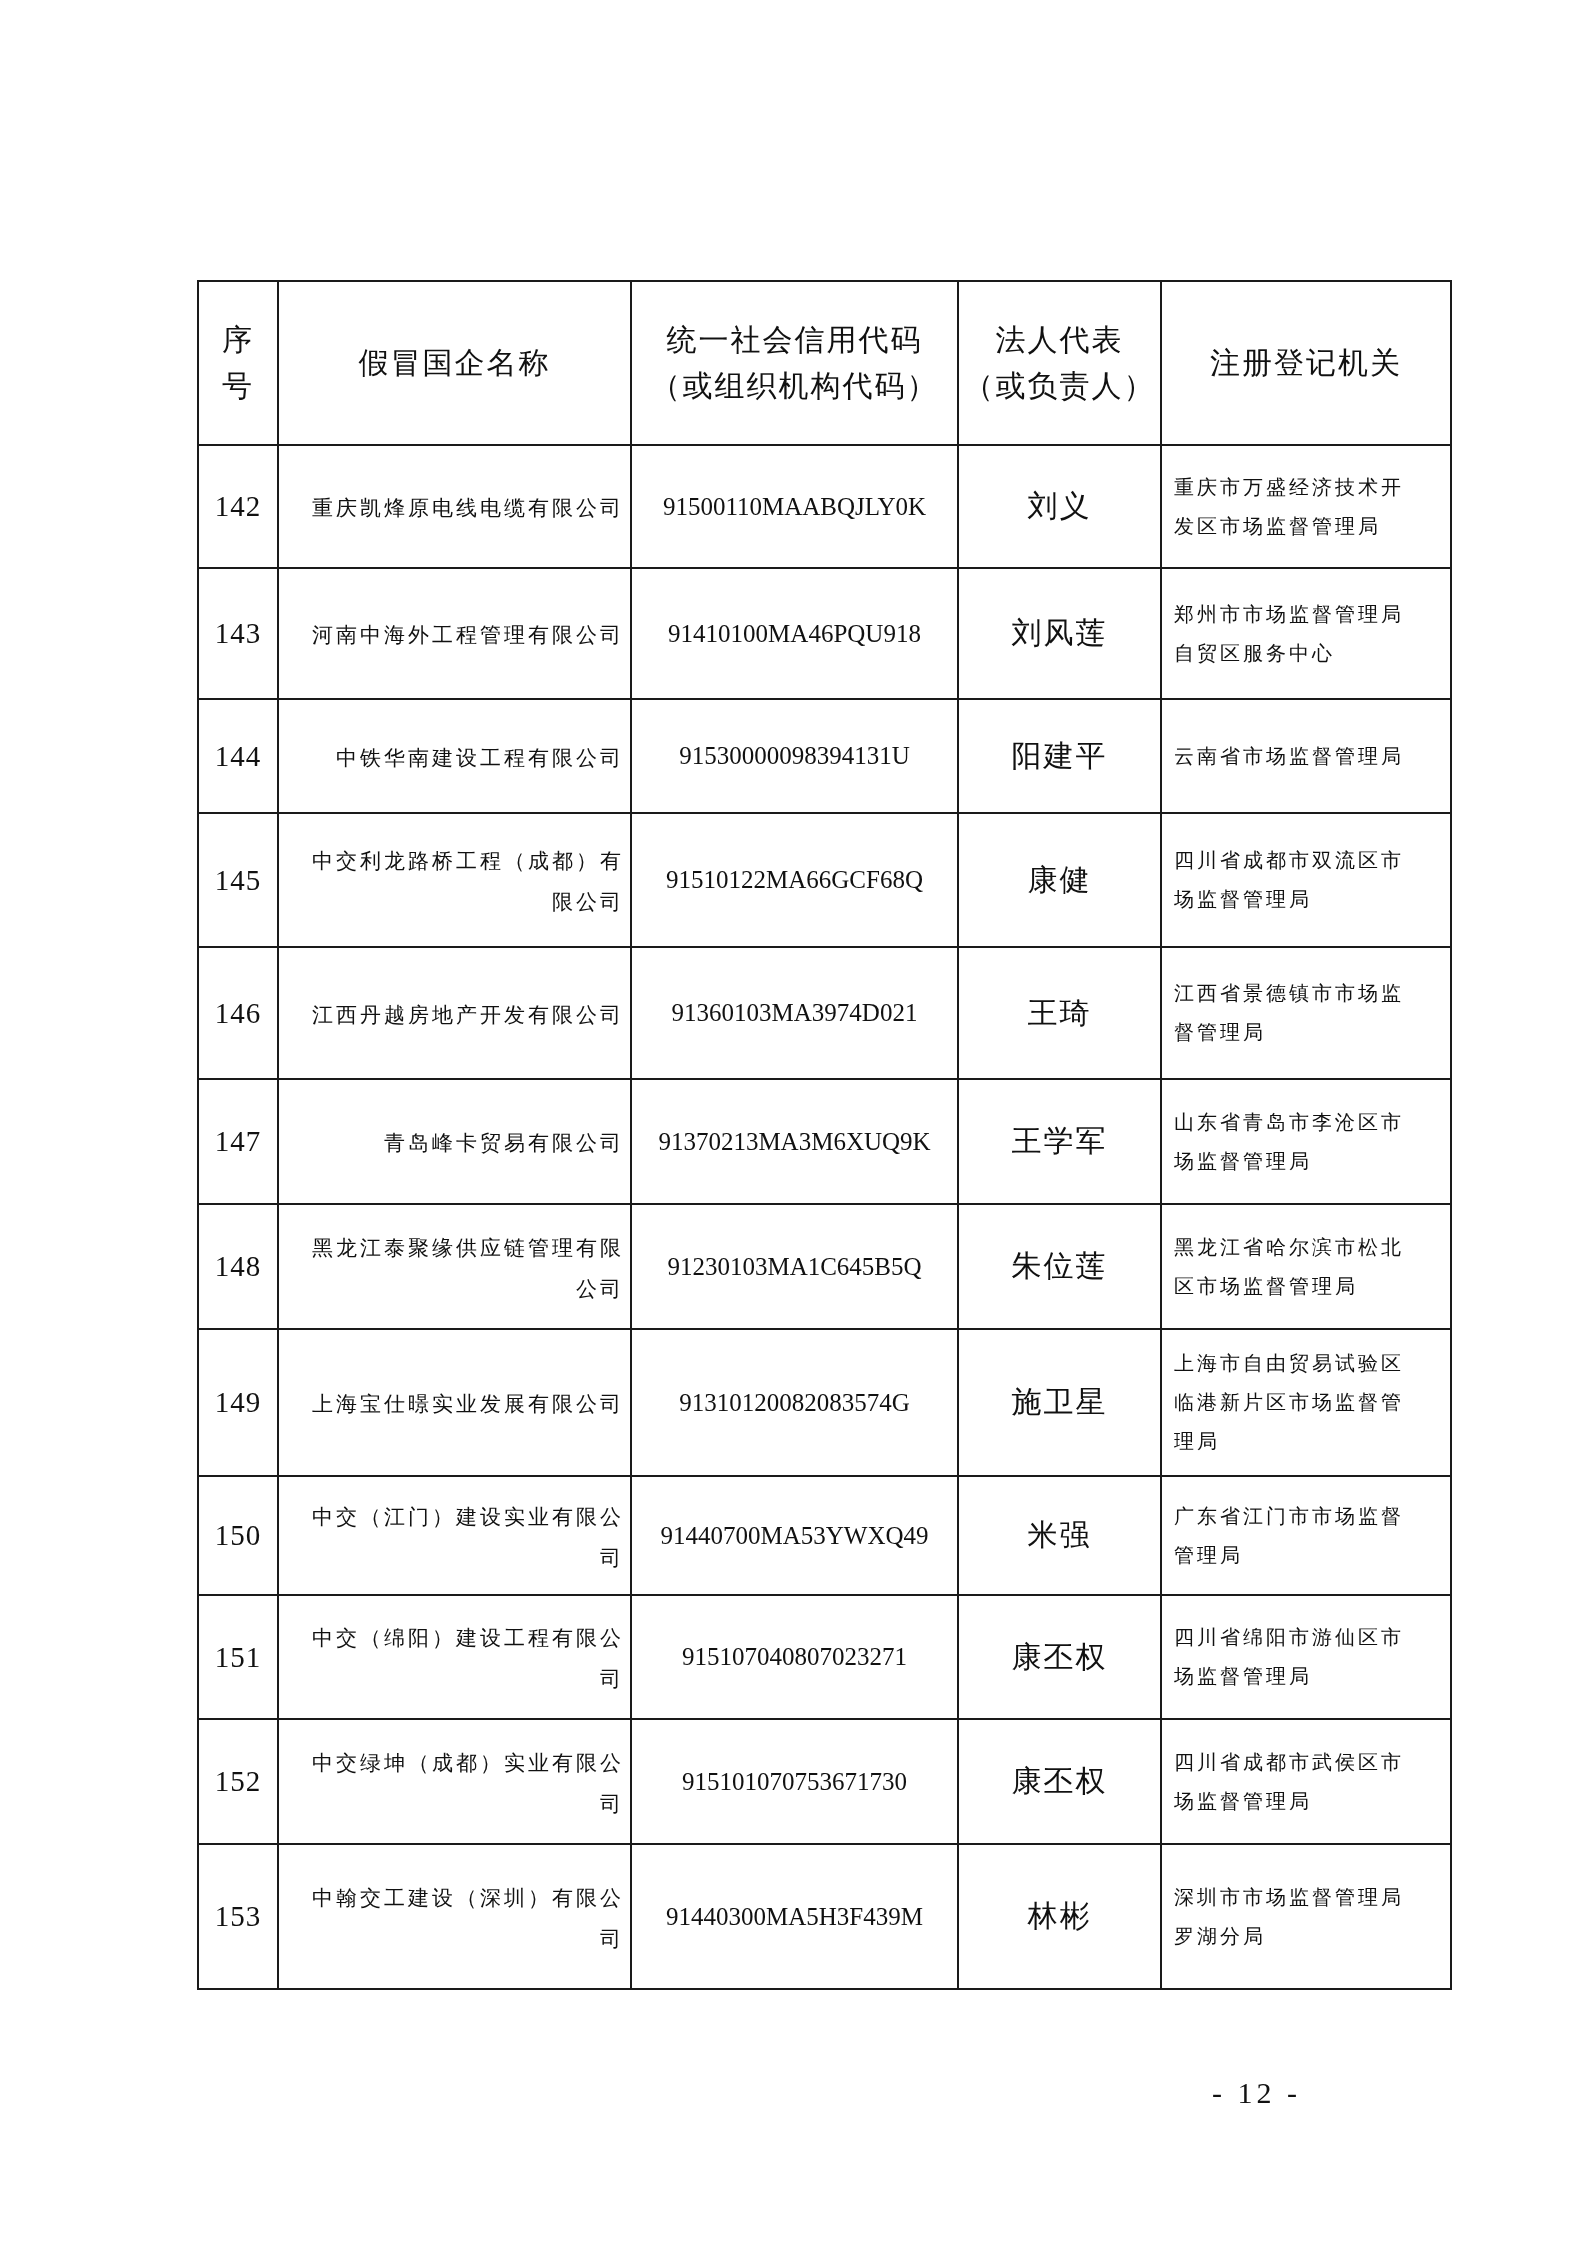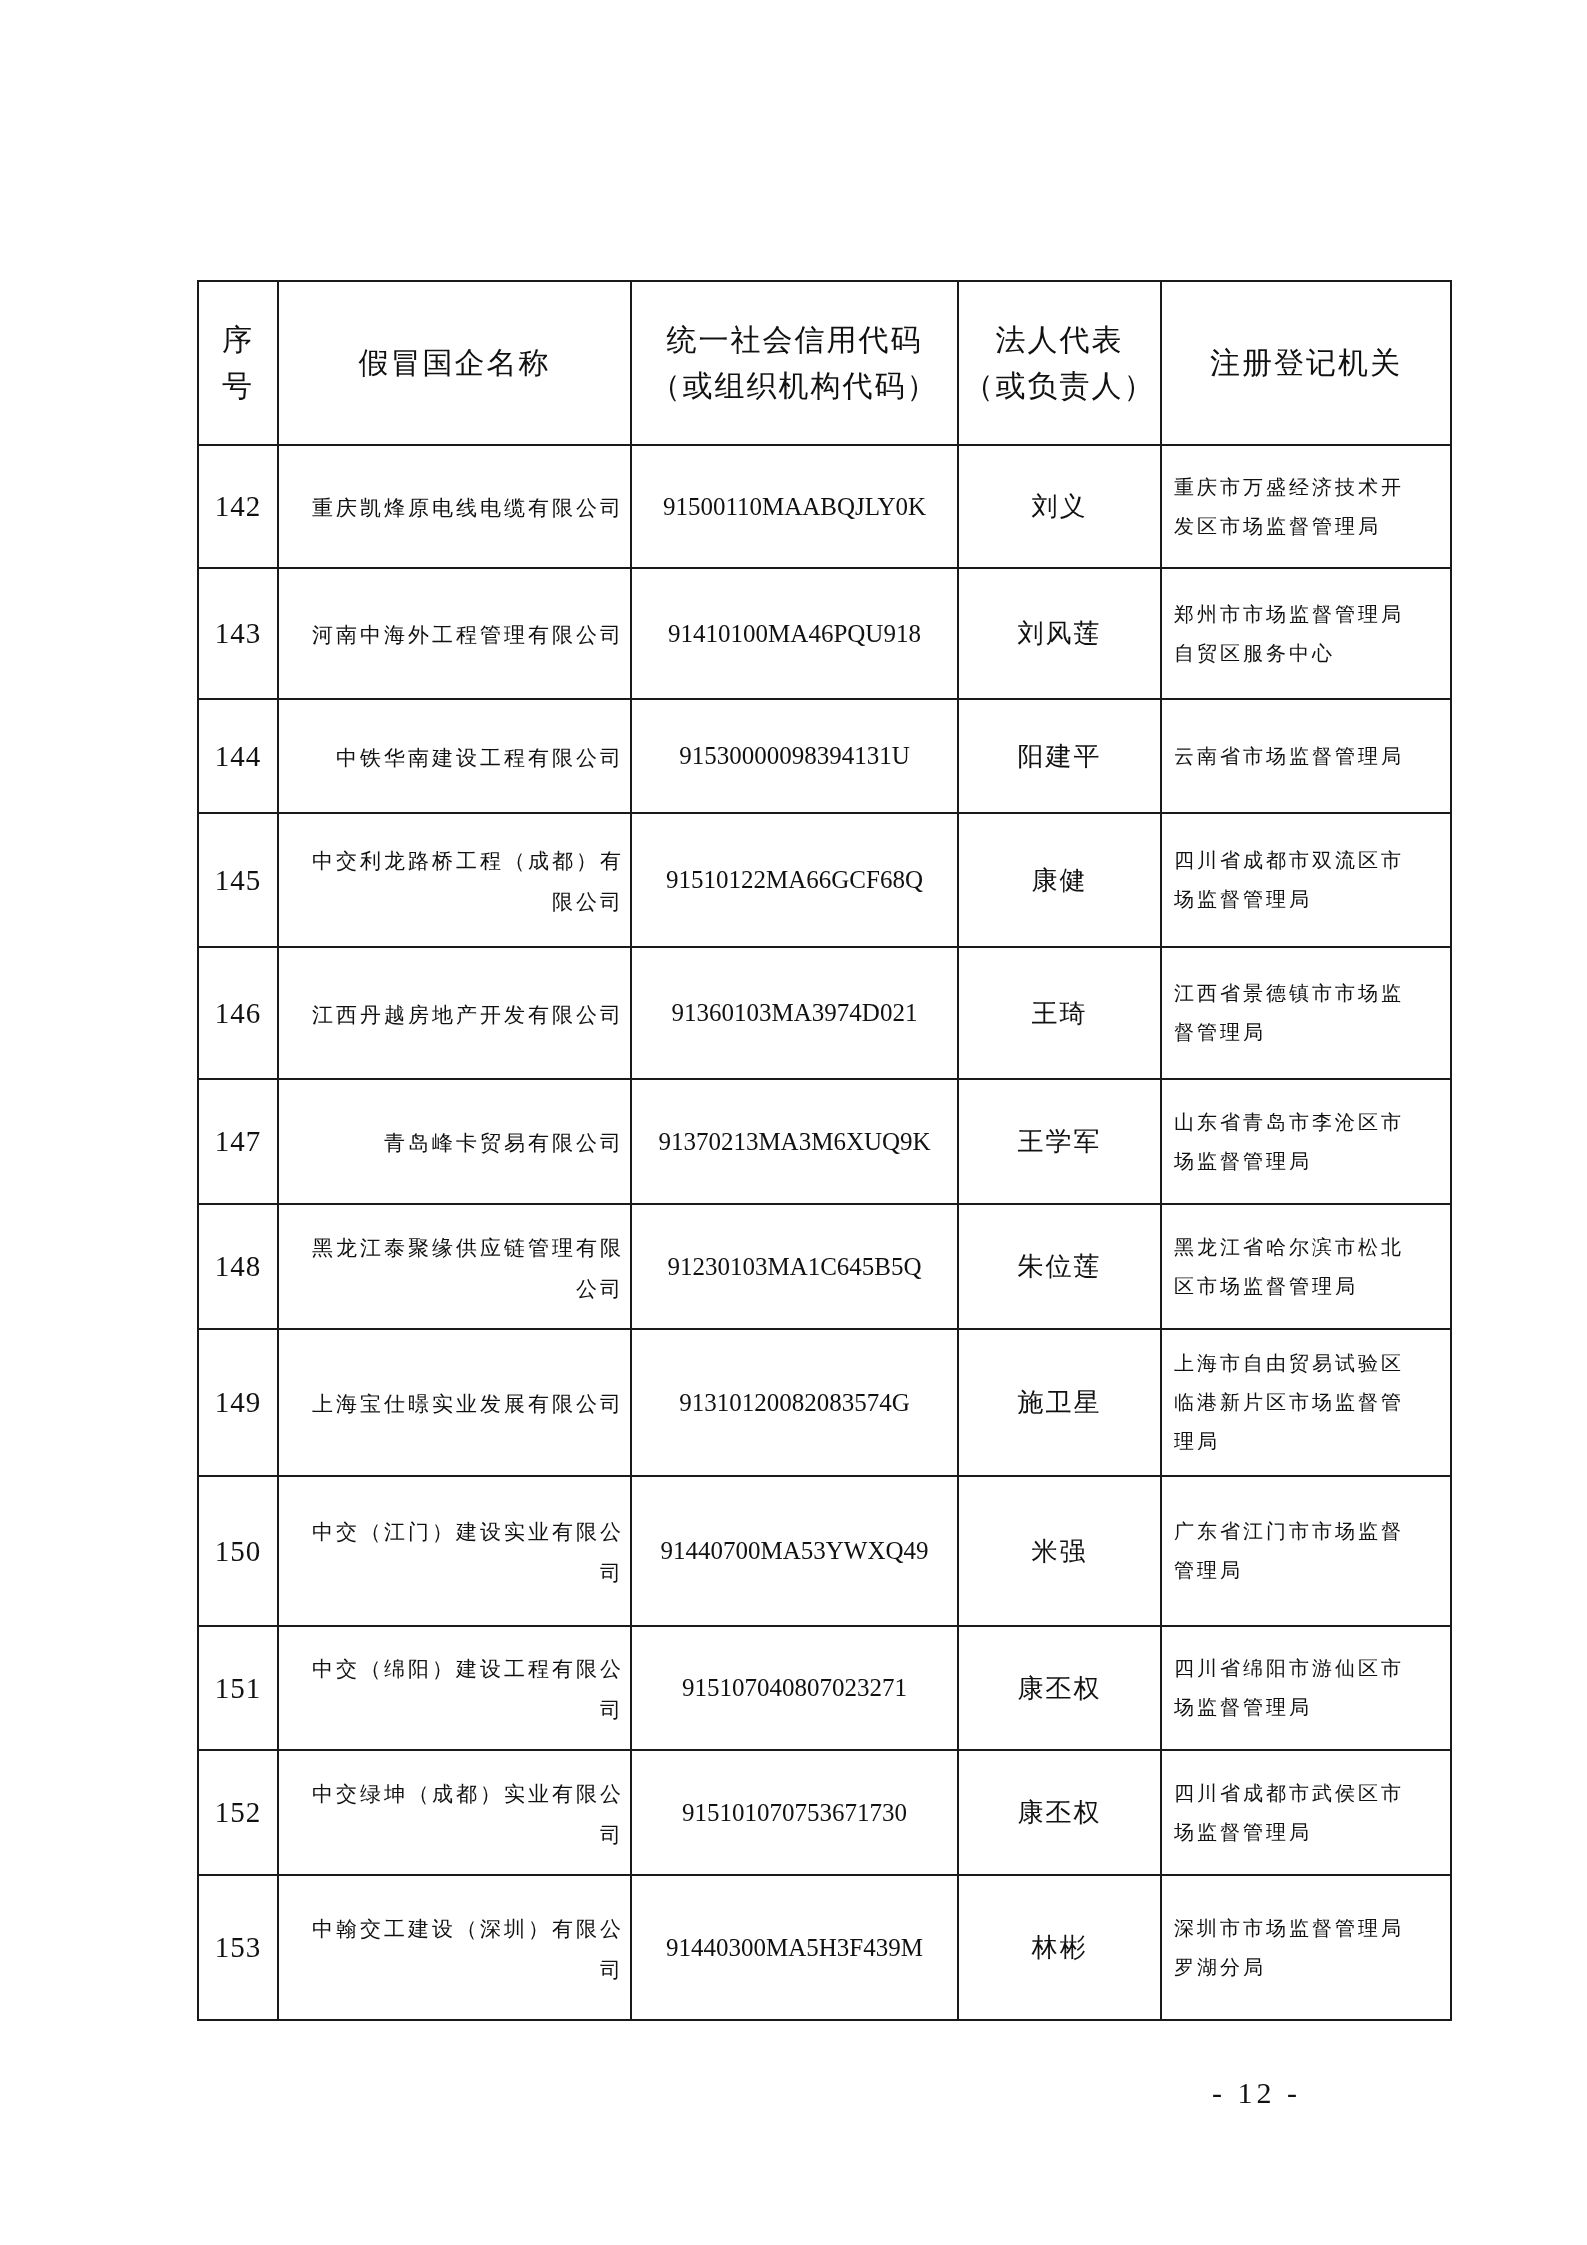--- a/index.html
+++ b/index.html
@@ -53,21 +53,21 @@
     padding: 4px 6px 0 14px;
     word-break: break-all;
   }
   td.c-code {
     font-size: 25px;
     text-align: center;
     letter-spacing: 0;
     white-space: nowrap;
   }
   td.c-legal {
-    font-size: 26px;
+    font-size: 30px;
     text-align: center;
     letter-spacing: 2px;
   }
   td.c-auth {
     font-size: 20px;
     line-height: 39px;
     letter-spacing: 3px;
     text-align: left;
     padding: 4px 40px 4px 12px;
     word-break: break-all;
@@ -157,21 +157,21 @@
     <td class="c-legal">朱位莲</td>
     <td class="c-auth">黑龙江省哈尔滨市松北区市场监督管理局</td>
   </tr>
         <tr class="body-row" style="height: 147px;">
     <td class="c-seq">149</td>
     <td class="c-name">上海宝仕暻实业发展有限公司</td>
     <td class="c-code">91310120082083574G</td>
     <td class="c-legal">施卫星</td>
     <td class="c-auth">上海市自由贸易试验区临港新片区市场监督管理局</td>
   </tr>
-        <tr class="body-row" style="height: 150px;">
+        <tr class="body-row" style="height: 119px;">
     <td class="c-seq">150</td>
     <td class="c-name">中交（江门）建设实业有限公司</td>
     <td class="c-code">91440700MA53YWXQ49</td>
     <td class="c-legal">米强</td>
     <td class="c-auth">广东省江门市市场监督管理局</td>
   </tr>
         <tr class="body-row" style="height: 124px;">
     <td class="c-seq">151</td>
     <td class="c-name">中交（绵阳）建设工程有限公司</td>
     <td class="c-code">915107040807023271</td>

